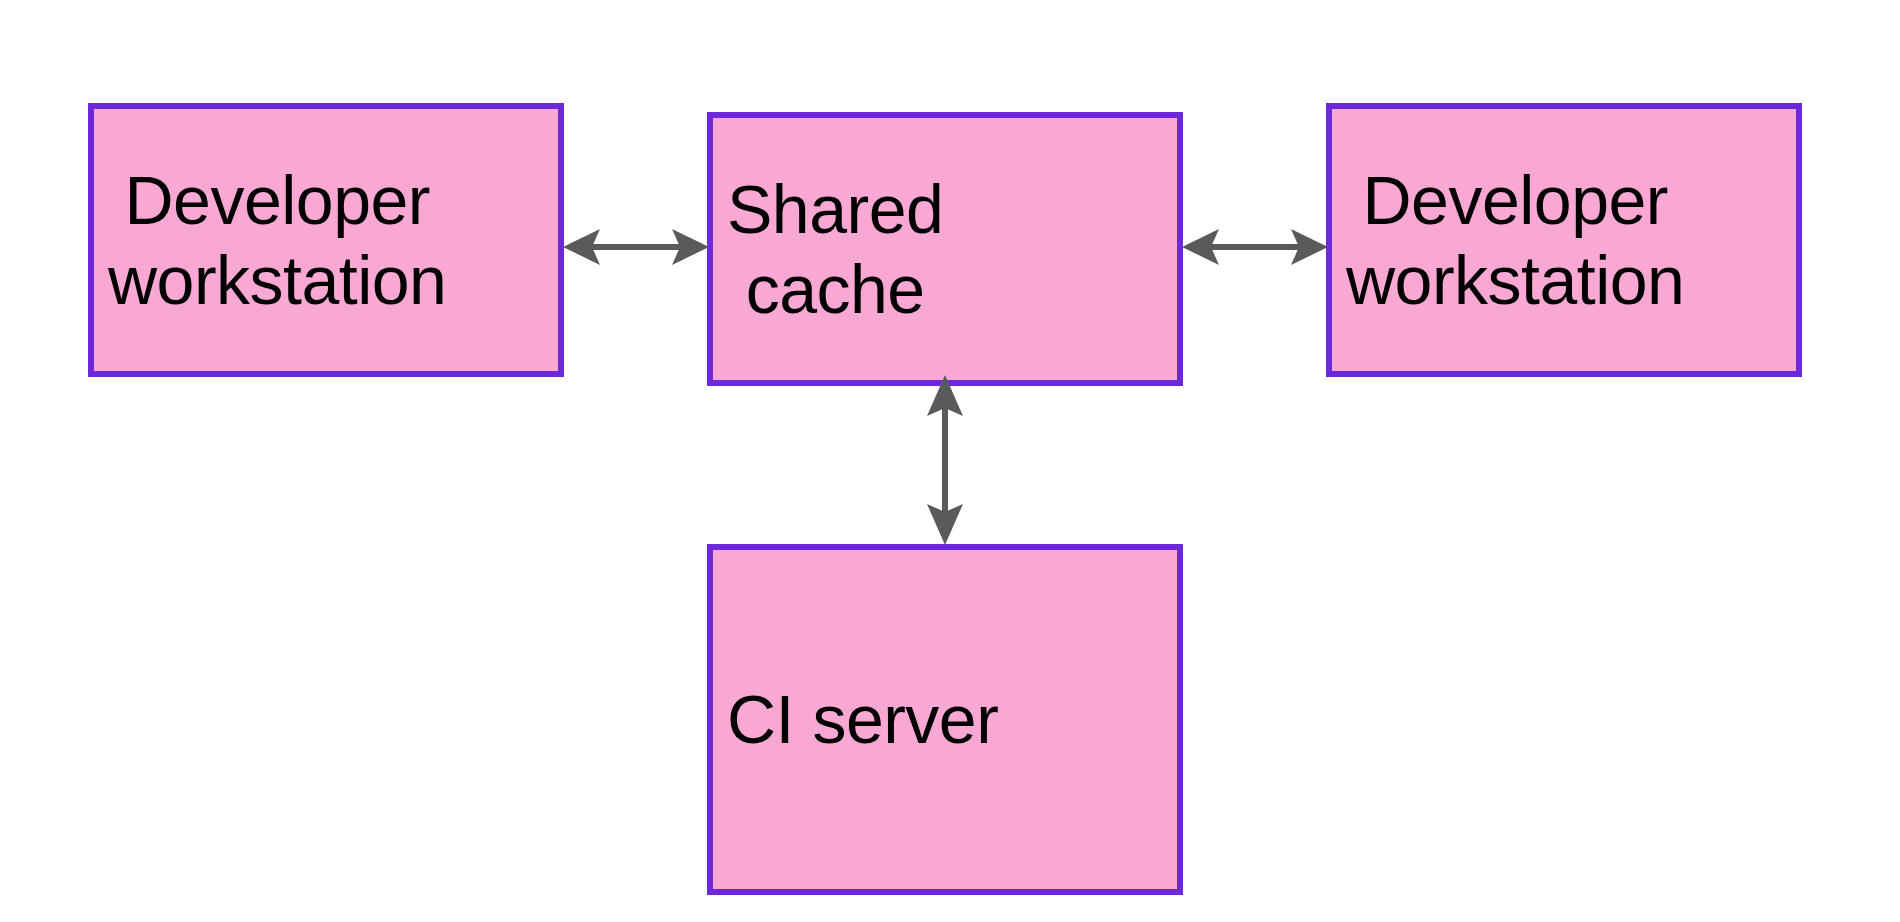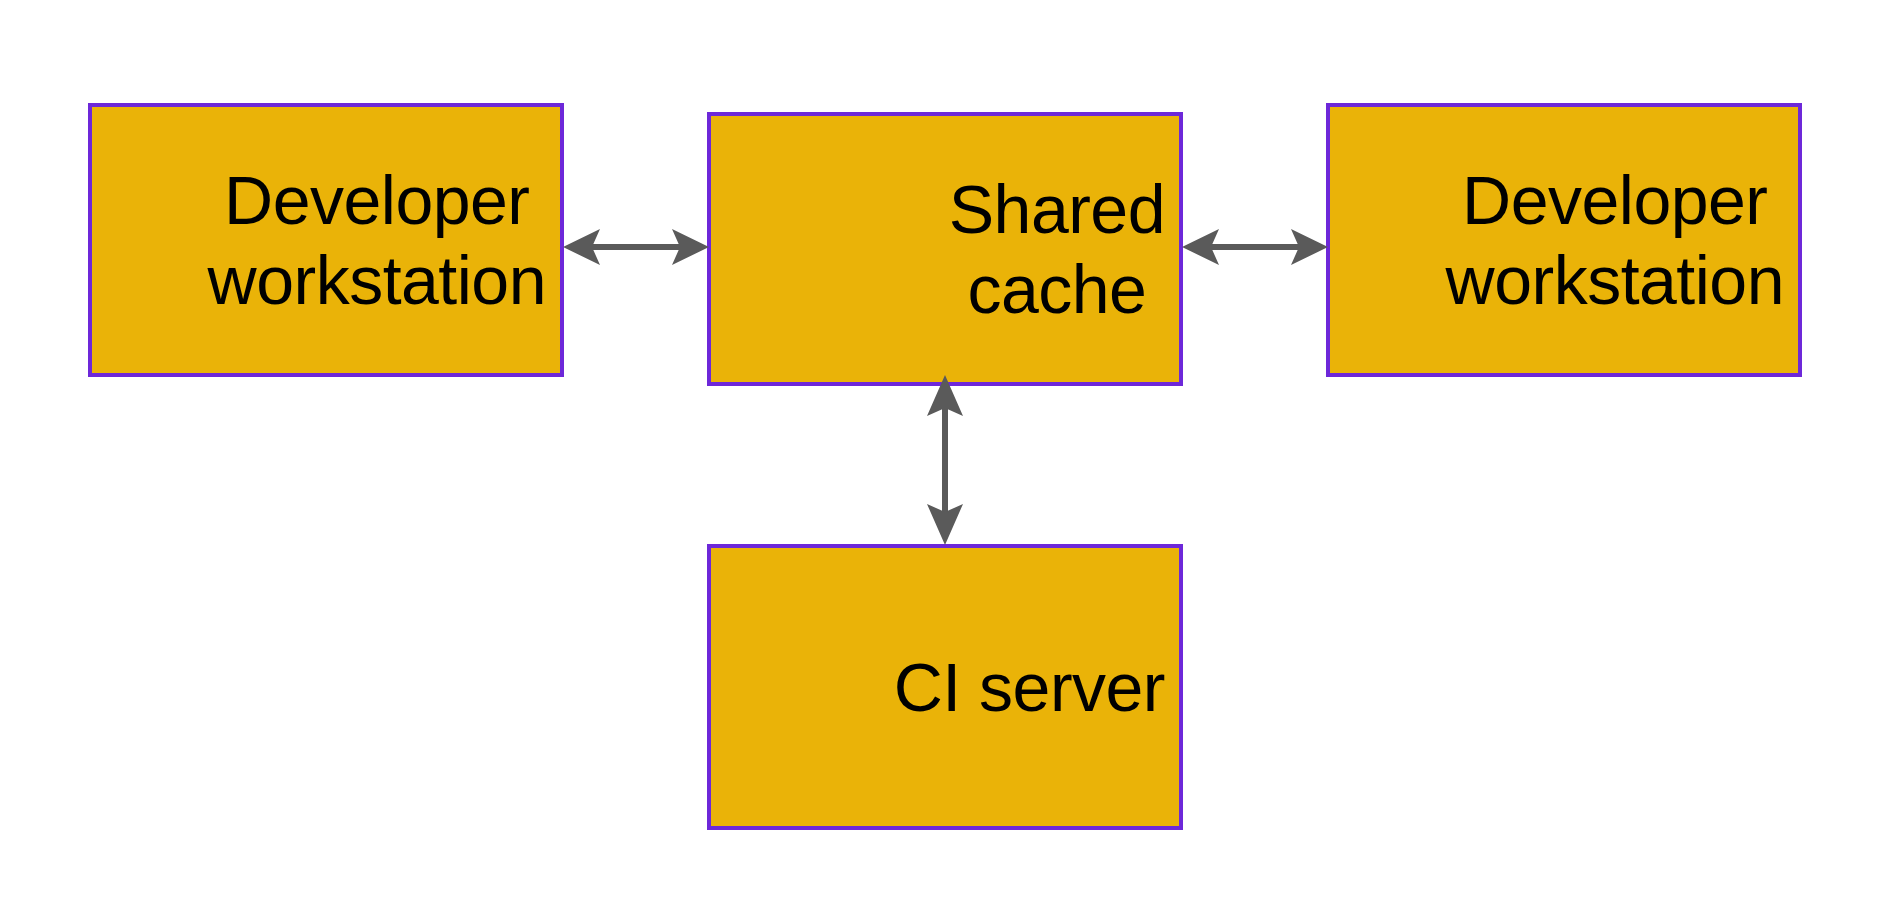--- a/index.html
+++ b/index.html
@@ -14,42 +14,42 @@
   #canvas {
     position: relative;
     width: 1900px;
     height: 922px;
     background: #ffffff;
     overflow: hidden;
   }
   .node {
     position: absolute;
     box-sizing: border-box;
-    background: #eab308;
-    border: 4px solid #6d28d9;
+    background: #f9a8d4;
+    border: 6px solid #6d28d9;
     display: flex;
     align-items: center;
-    justify-content: flex-end;
+    justify-content: flex-start;
     text-align: center;
   }
   .node-label {
     color: #000000;
     font-family: "Liberation Sans", sans-serif;
     font-size: 68px;
     line-height: 1.18;
     font-weight: 400;
     letter-spacing: -0.5px;
     white-space: pre-line;
     padding: 0 14px;
   }
   
   #node-dev-left  { left: 88px;   top: 103px; width: 476px; height: 274px; }
   #node-shared    { left: 707px;  top: 112px; width: 476px; height: 274px; }
   #node-dev-right { left: 1326px; top: 103px; width: 476px; height: 274px; }
-  #node-ci        { left: 707px;  top: 544px; width: 476px; height: 286px; }
+  #node-ci        { left: 707px;  top: 544px; width: 476px; height: 351px; }
 
   
   .connector {
     position: absolute;
     overflow: visible;
   }
   #edge-left-shared  { left: 560px;  top: 216px; width: 152px; height: 62px; }
   #edge-shared-right { left: 1179px; top: 216px; width: 152px; height: 62px; }
   #edge-shared-ci    { left: 914px;  top: 372px; width: 62px;  height: 176px; }
 </style>

